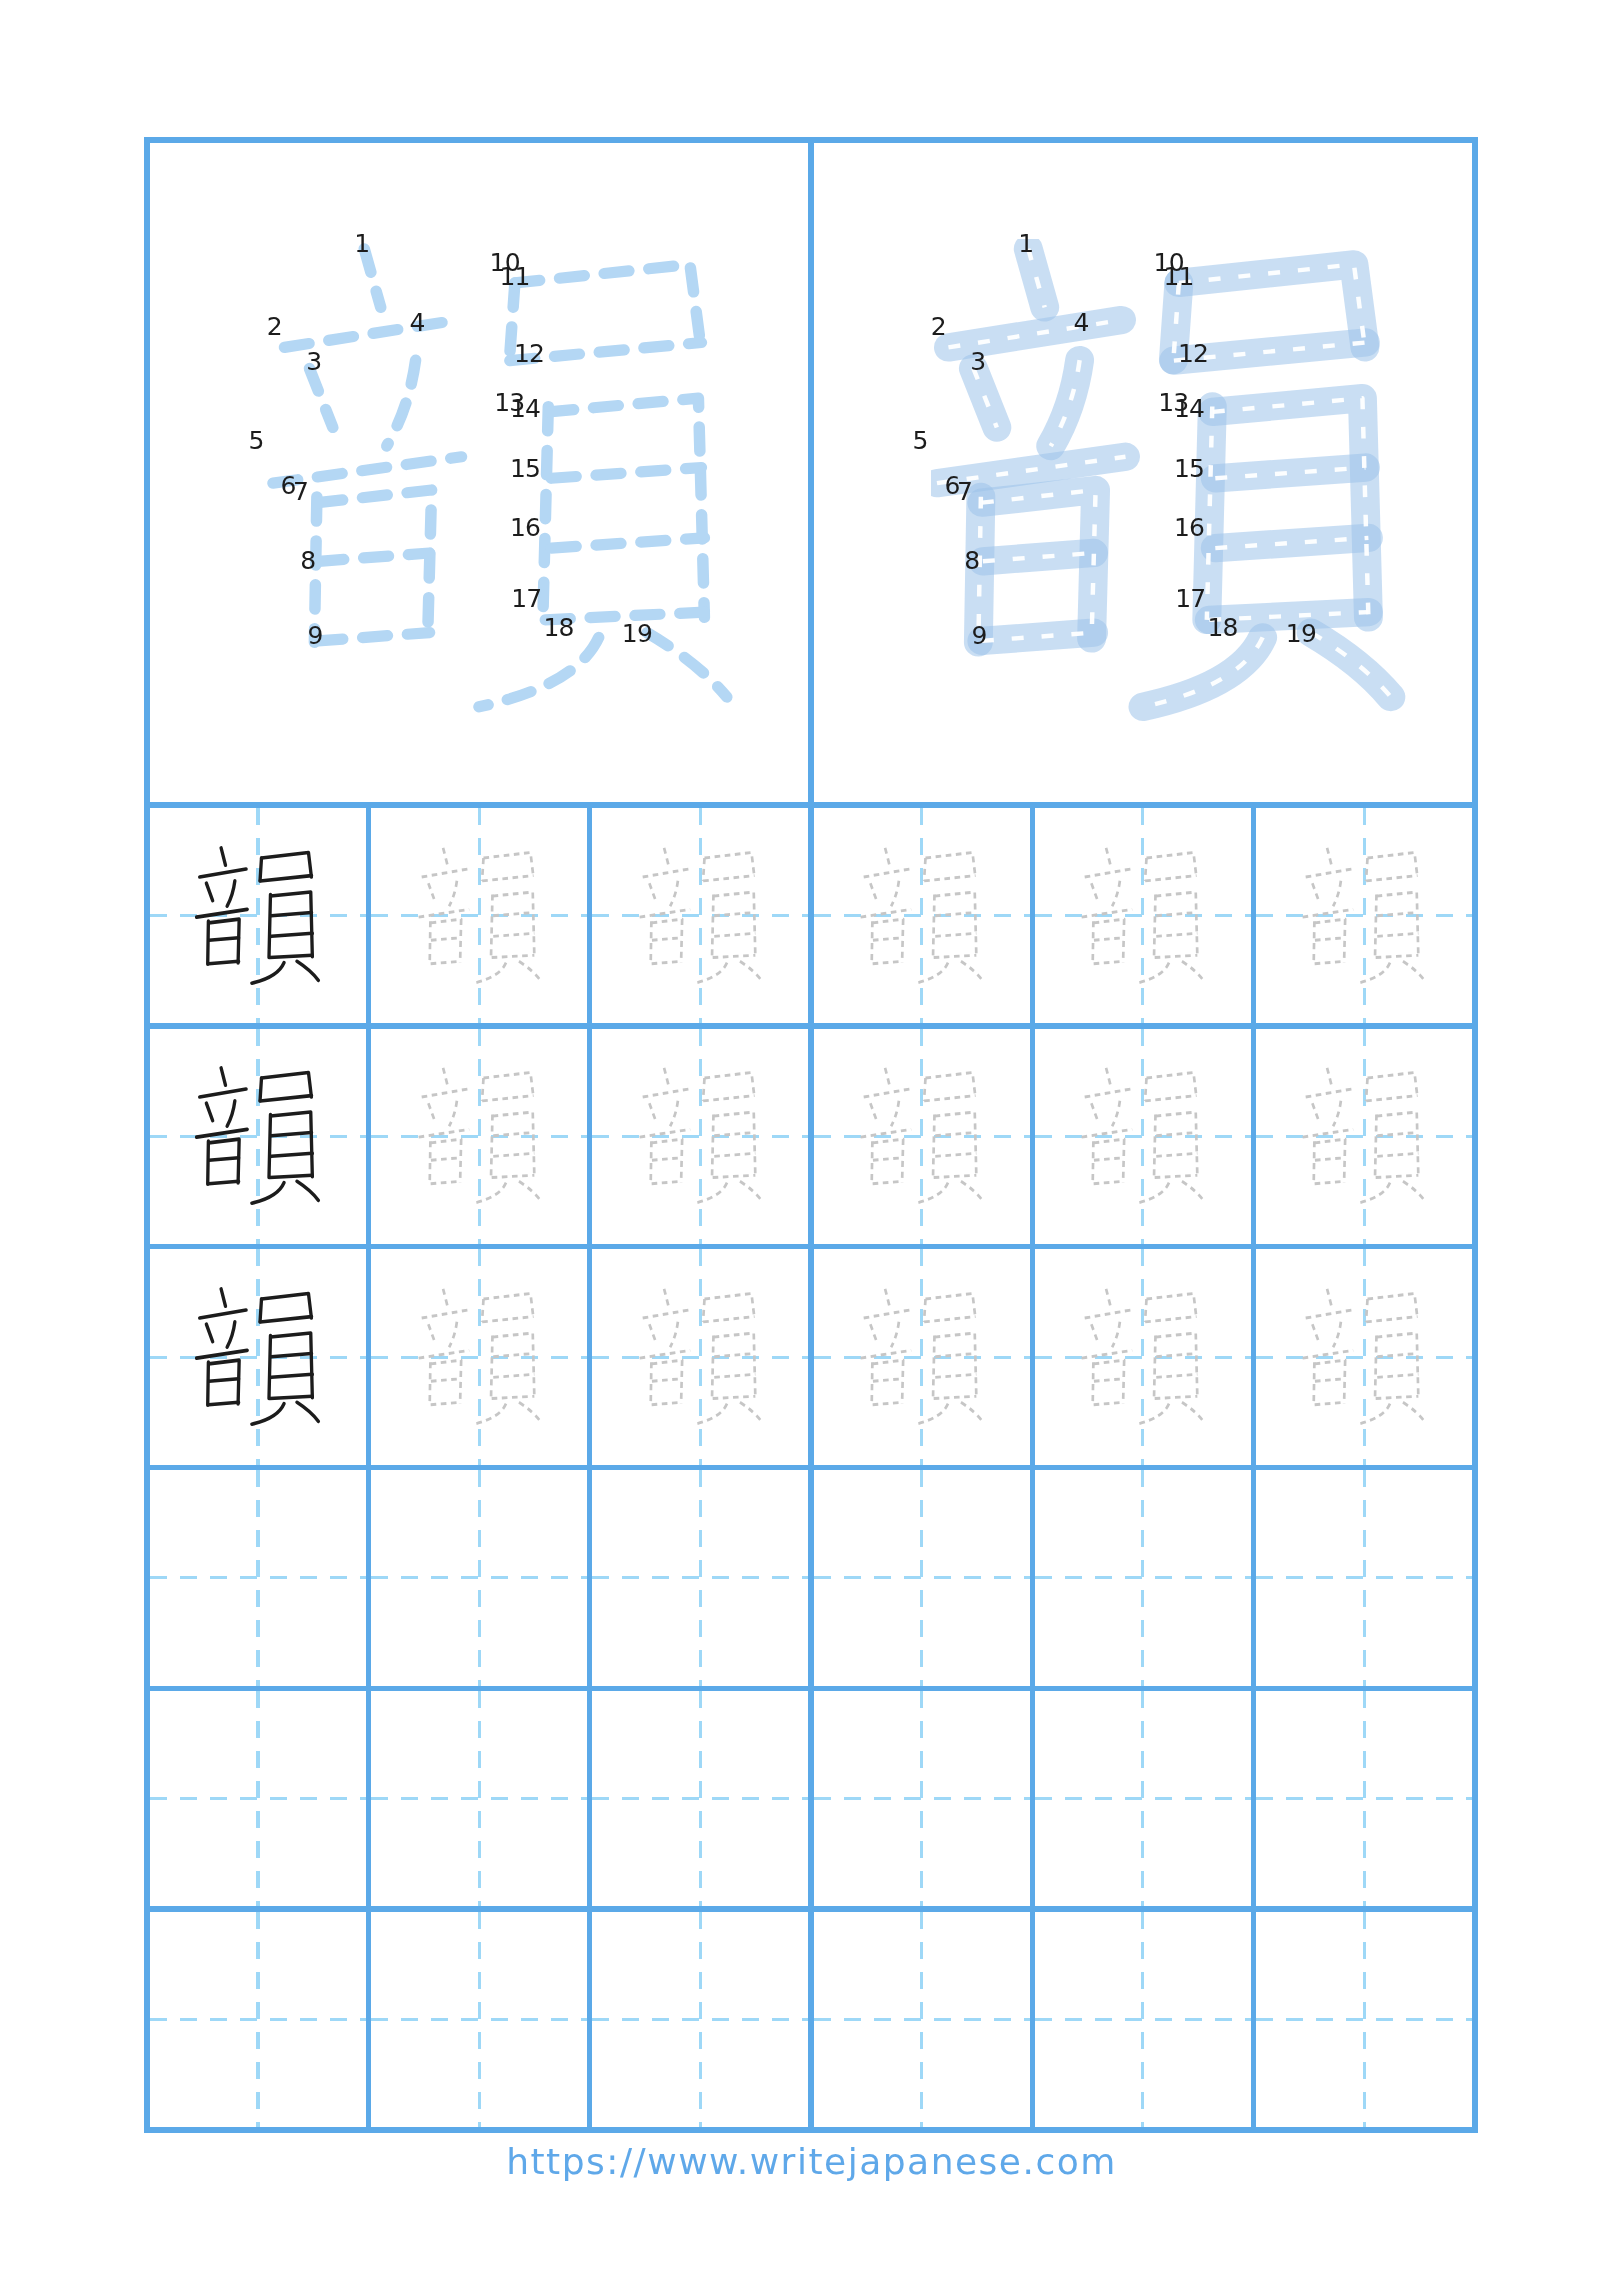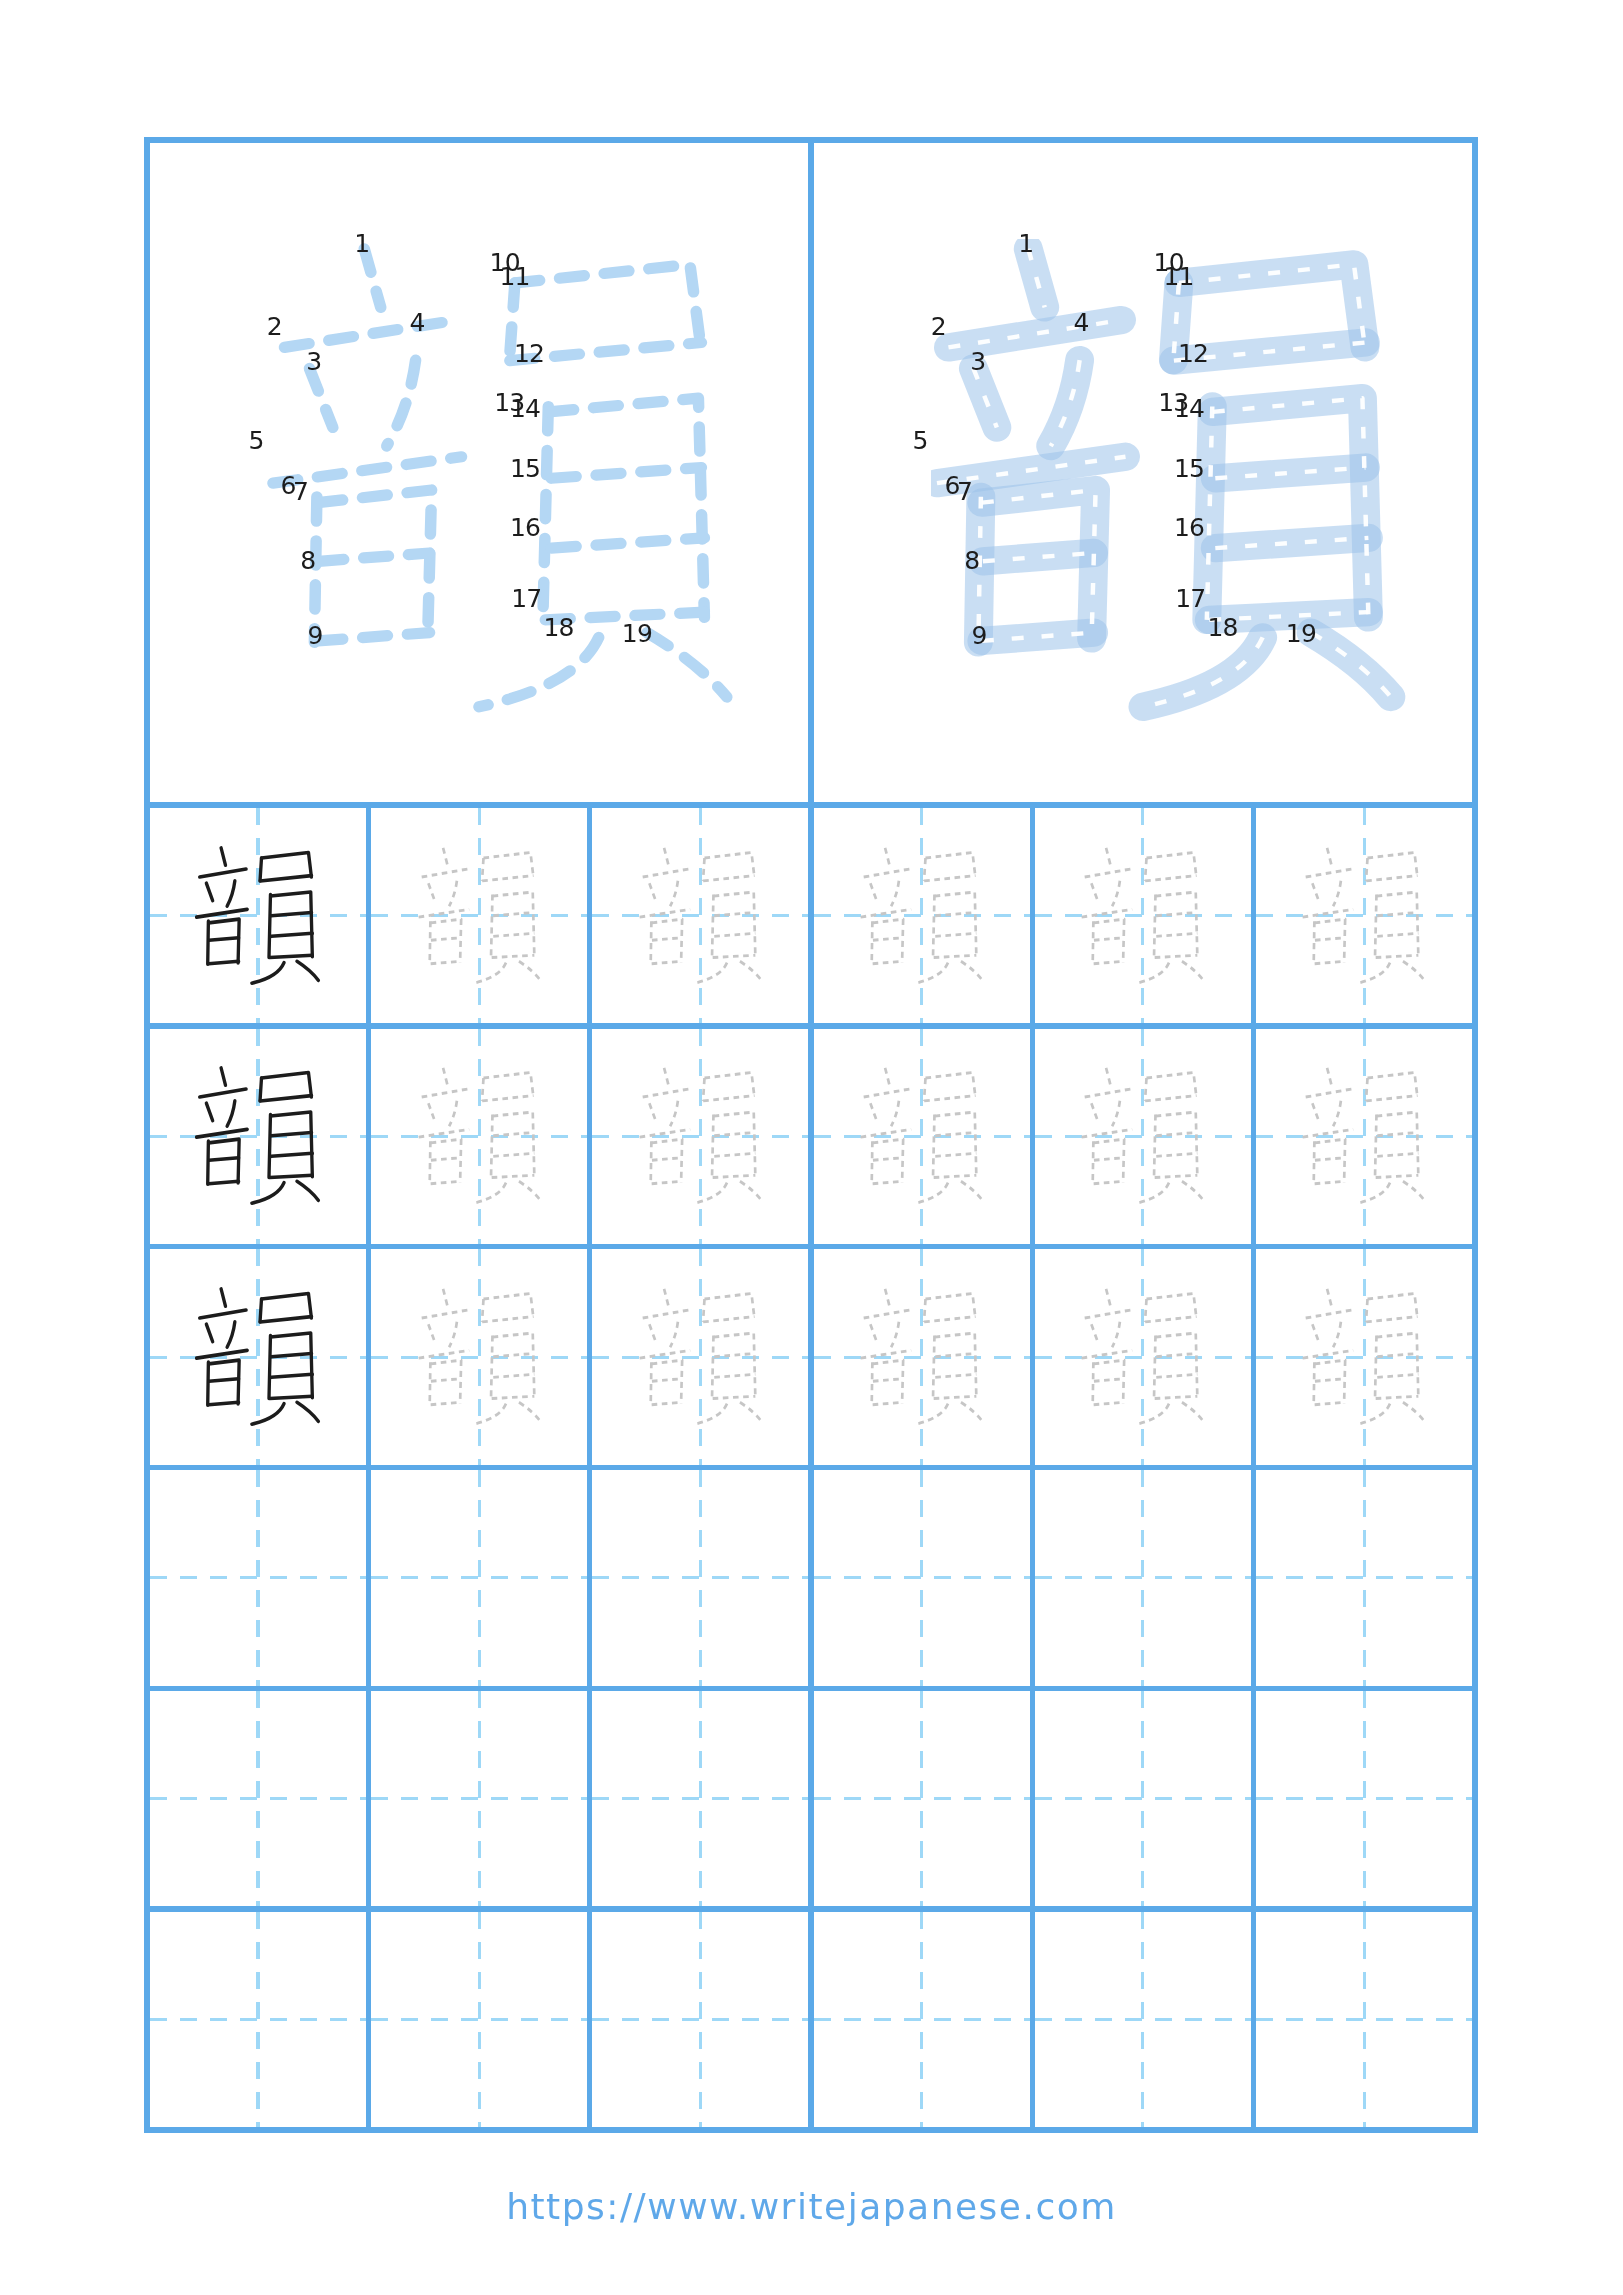--- a/index.html
+++ b/index.html
@@ -56,21 +56,21 @@
     position:absolute;left:0;right:0;top:50%;height:3.1px;margin-top:-1.5px;
     background-image:repeating-linear-gradient(90deg,
       var(--cross-blue) 0 17px, transparent 17px 30px);
   }
   .ch-v{
     position:absolute;top:0;bottom:0;left:50%;width:3.1px;margin-left:-1.5px;
     background-image:repeating-linear-gradient(180deg,
       var(--cross-blue) 0 17px, transparent 17px 30px);
   }
   
-  .footer{position:absolute;left:0;right:0;top:2141px;text-align:center;margin-top:45px;}
+  .footer{position:absolute;left:0;right:0;top:2141px;text-align:center;}
   .footer a{
     color:var(--url-blue);font-size:36px;letter-spacing:1.5px;
     text-decoration:none;font-weight:400;
     font-family:"DejaVu Sans", sans-serif;
   }
 </style>
 </head>
 <body>
 
 <div class="sheet">

